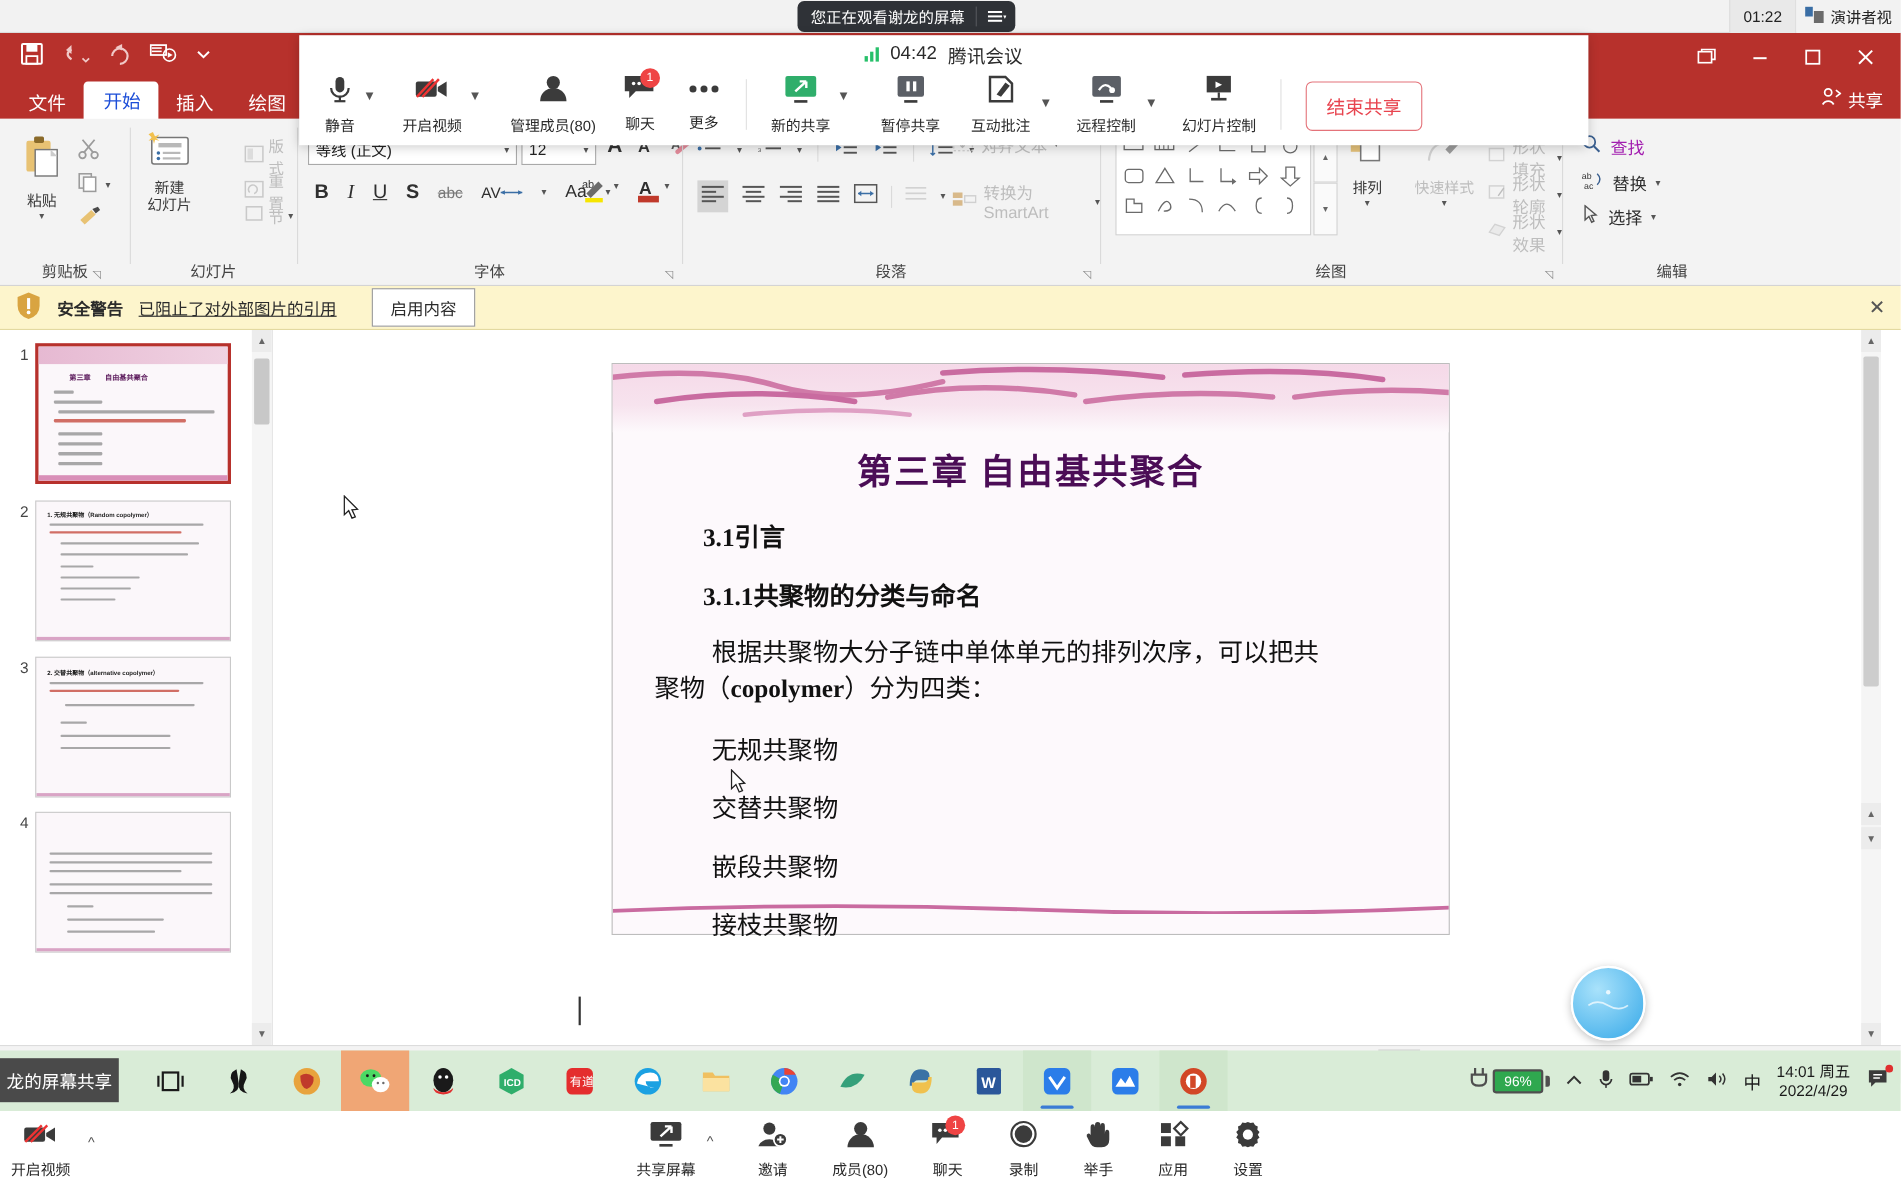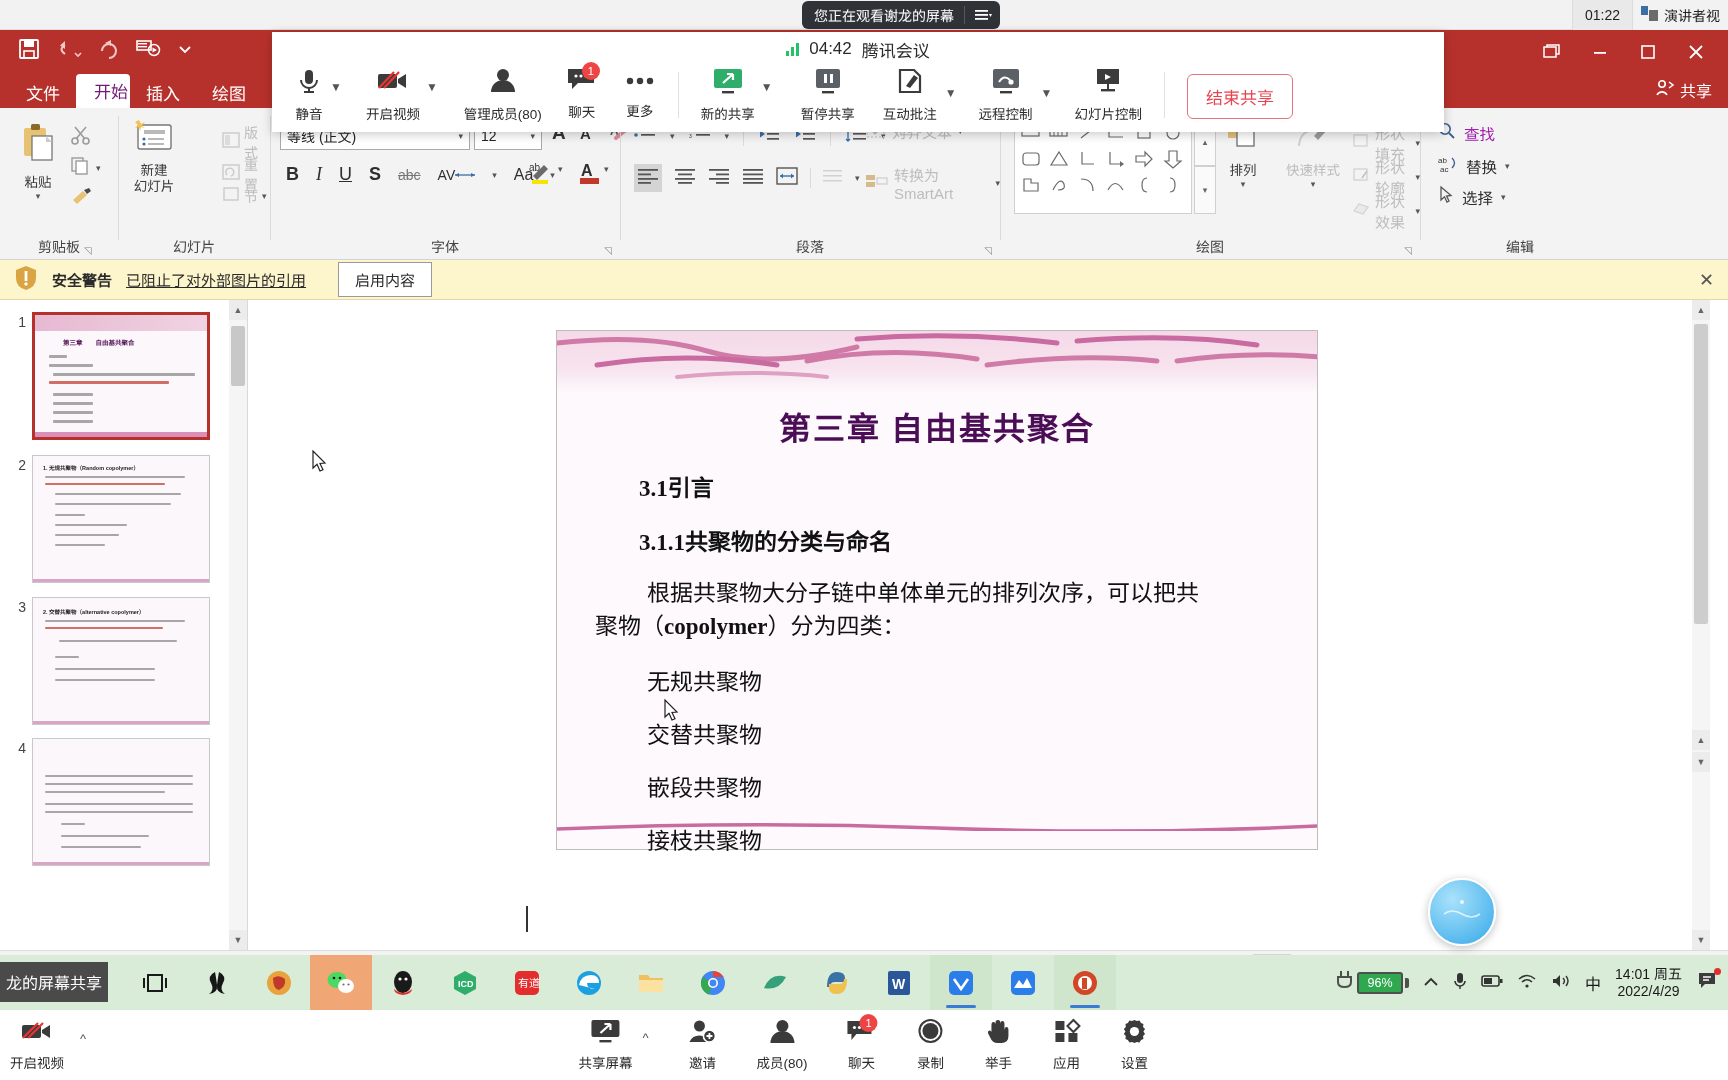--- a/index.html
+++ b/index.html
@@ -10,21 +10,21 @@
     background: #ffffff;
   }
   #root { position: relative; width: 1728px; height: 1080px; }
 
   
   .topstrip {
     position: absolute; left: 0; top: 0; width: 1728px; height: 30px;
     background: #f2f2f2; border-bottom: 1px solid #dcdcdc;
   }
   .share-pill {
-    position: absolute; left: 802px; top: 1px;
+    position: absolute; left: 725px; top: 1px;
     height: 28px; display: flex; align-items: center;
     background: #2f3237; color: #ffffff;
     border-radius: 6px; padding: 0 8px 0 12px; font-size: 14px;
     gap: 10px;
   }
   .share-pill .divider { width: 1px; height: 18px; background: #55585d; }
   .share-pill .hamb { font-size: 12px; letter-spacing: 0px; display:flex; align-items:center; gap:2px;}
   .topright {
     position: absolute; right: 0; top: 0; height: 30px;
     display: flex; align-items: center; gap: 0px;
@@ -46,21 +46,21 @@
     position: absolute; left: 0; top: 0; width: 1728px; height: 78px;
     background: #b7312c;
   }
   .qat { position: absolute; left: 18px; top: 8px; display: flex; align-items: center; gap: 16px; }
   .qat svg { display: block; }
   .tabs { position: absolute; left: 10px; top: 44px; display: flex; align-items: flex-end; }
   .tab {
     font-size: 17px; color: #ffffff; padding: 8px 16px 10px 16px;
     line-height: 1;
   }
-  .tab.active { background: #ffffff; color: #701a75; border-radius: 4px 4px 0 0; padding: 10px 2px 12px 18px;}
+  .tab.active { background: #ffffff; color: #1d4ed8; border-radius: 4px 4px 0 0; padding: 10px 16px 12px 18px;}
   .win-ctrl { position: absolute; right: 10px; top: 6px; display: flex; gap: 4px; align-items: center; }
   .win-ctrl div { width: 44px; height: 32px; display:flex; align-items:center; justify-content:center; color:#fff; font-size:17px;}
   .share-btn {
     position: absolute; right: 16px; top: 48px; color: #fff; font-size: 16px;
     display: flex; align-items: center; gap: 6px;
   }
 
   
   .ribbon {
     position: absolute; left: 0; top: 78px; width: 1728px; height: 152px;

